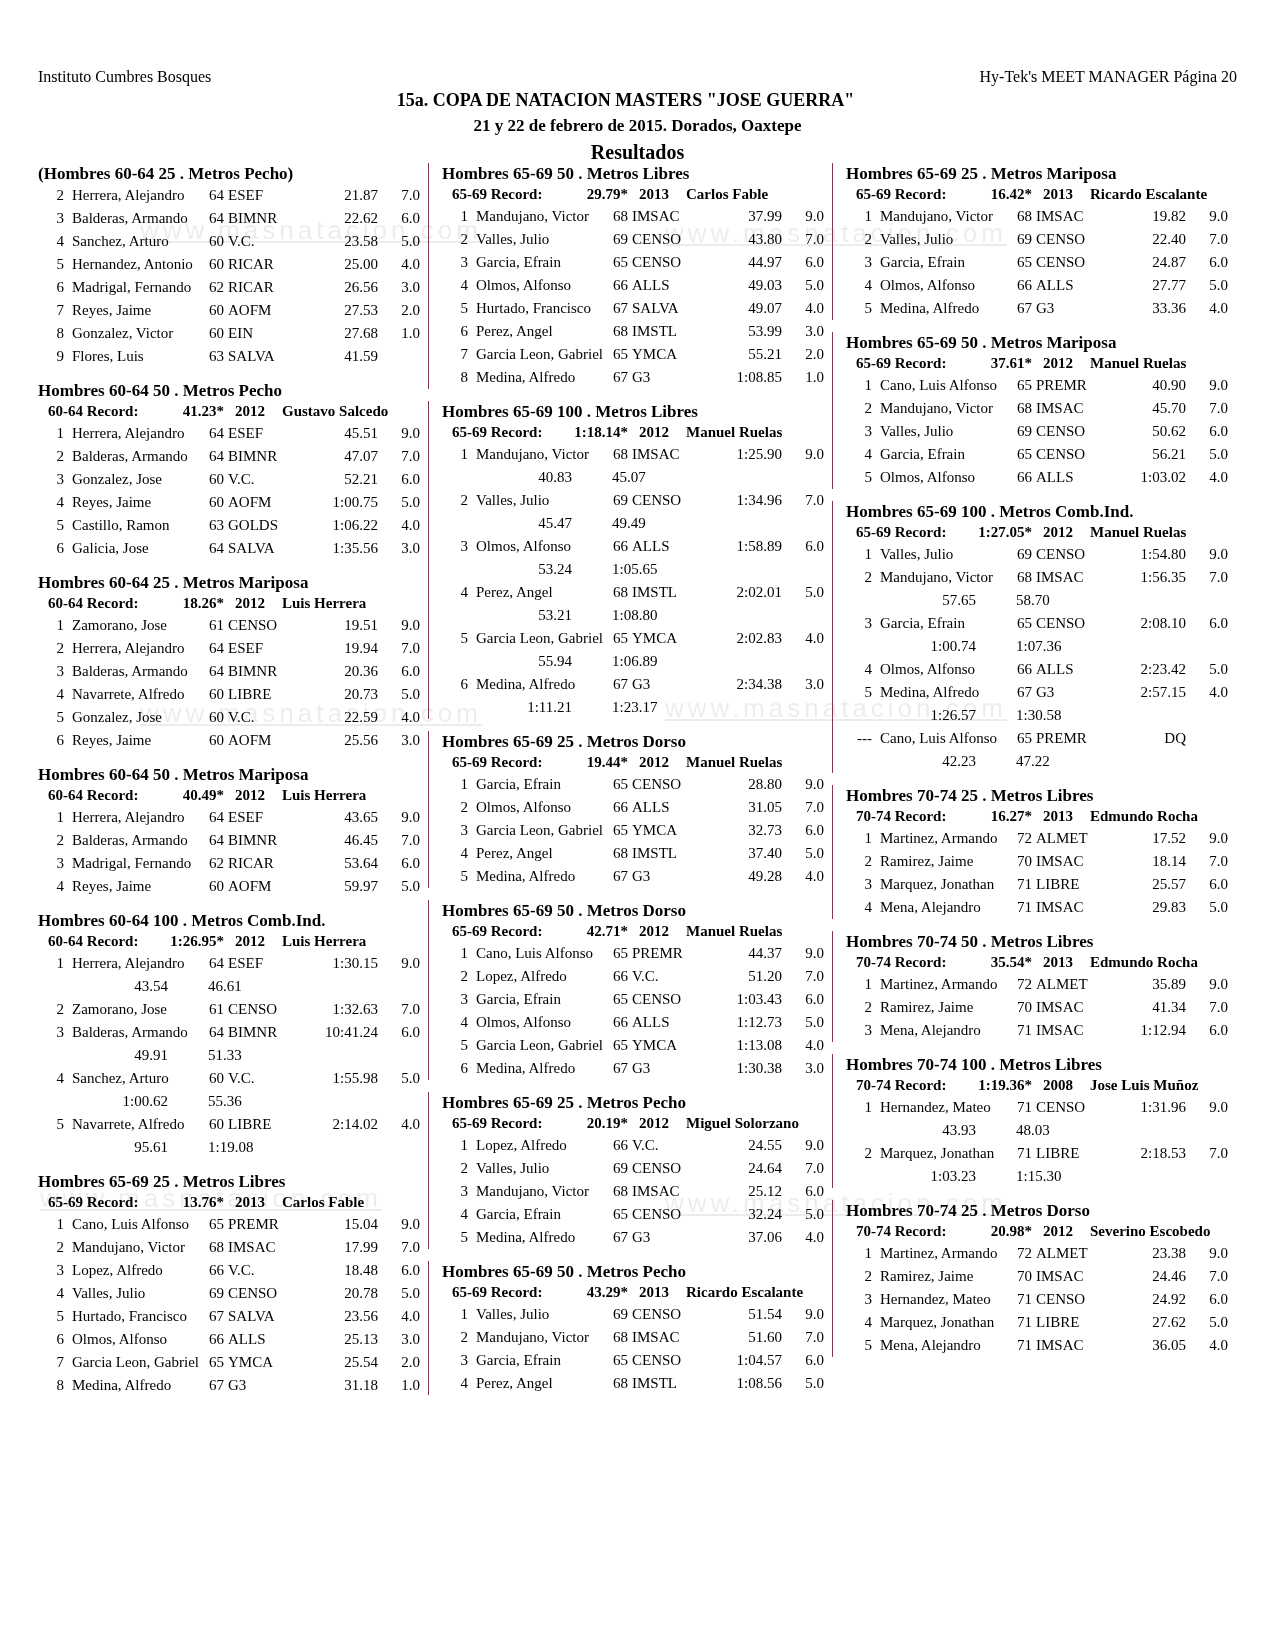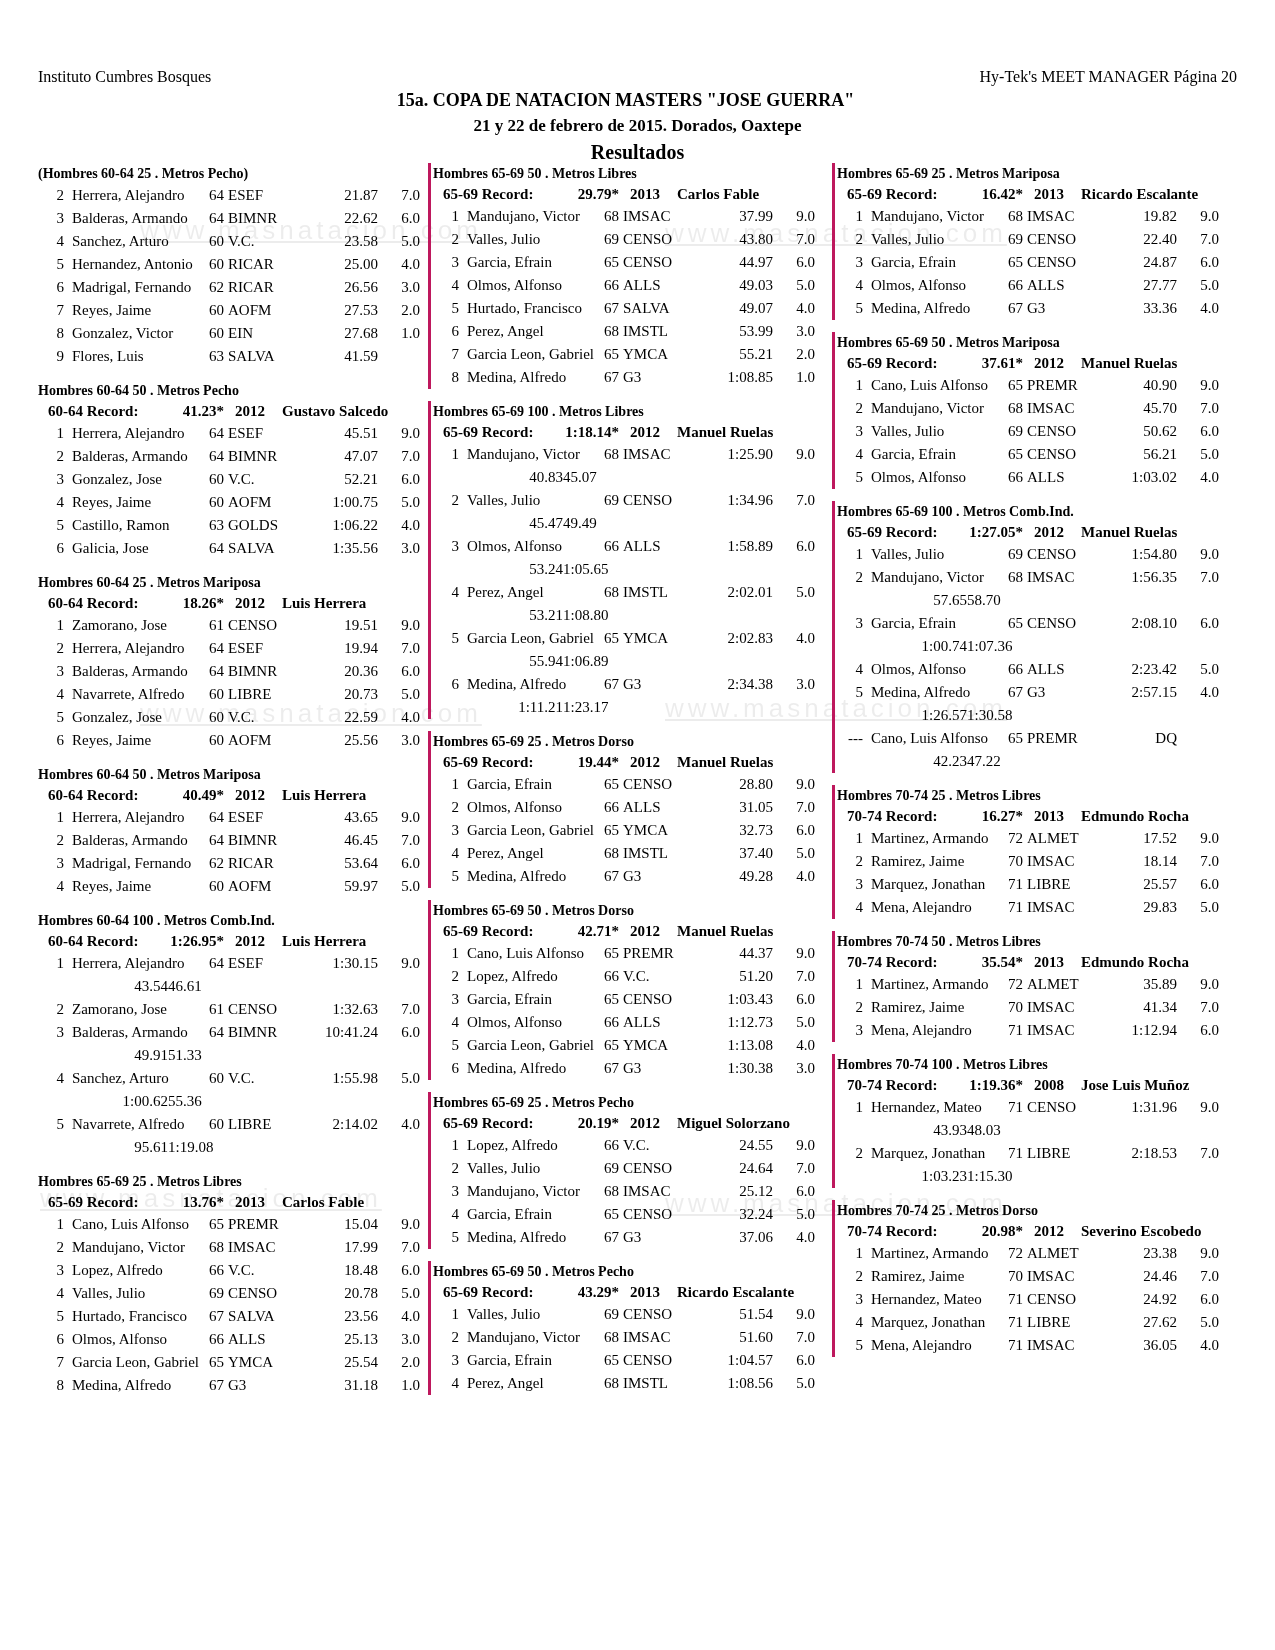--- a/index.html
+++ b/index.html
@@ -11,35 +11,35 @@
   .page-header{position:absolute;top:68px;left:38px;right:38px;display:flex;justify-content:space-between;font-size:16px;text-align:right;}
   .title1{position:absolute;top:90px;left:0;width:1251px;text-align:center;font-weight:bold;font-size:18px;}
   .title2{position:absolute;top:116px;left:0;width:1275px;text-align:center;font-weight:bold;font-size:17px;}
   .title3{position:absolute;top:141px;left:0;width:1275px;text-align:center;font-weight:bold;font-size:20px;}
   #columns{position:absolute;top:163px;left:38px;display:flex;align-items:flex-start;}
   .col{flex:none;}
   .col0{width:390px;}
   .col1{width:404px;}
   .col2{width:400px;}
   .section{margin-bottom:12px;}
-  .col1 .section,.col2 .section{border-left:3px solid #be185d;padding-left:2px;}
-  .event-title{font-weight:bold;font-size:14px;height:21px;line-height:21px;white-space:nowrap;}
+  .col1 .section,.col2 .section{border-left:1px solid #be185d;padding-left:13px;}
+  .event-title{font-weight:bold;font-size:17px;height:21px;line-height:21px;white-space:nowrap;}
   .record{display:flex;font-weight:bold;font-size:15px;height:21px;line-height:21px;white-space:nowrap;}
   .r-label{width:104px;margin-left:10px;flex:none;}
   .r-mark{width:72px;text-align:right;flex:none;}
   .r-year{width:52px;text-align:center;flex:none;}
   .r-holder{margin-left:6px;}
   .row{display:flex;font-size:15px;height:23px;line-height:23px;}
   .c-place{width:26px;text-align:right;flex:none;}
   .c-name{width:128px;margin-left:8px;overflow:hidden;white-space:nowrap;flex:none;}
   .c-age{width:24px;text-align:right;flex:none;}
   .c-team{width:82px;margin-left:4px;overflow:hidden;white-space:nowrap;flex:none;}
   .c-time{width:68px;text-align:right;flex:none;}
   .c-pts{width:42px;text-align:right;flex:none;}
-  .splits{display:flex;font-size:15px;height:23px;line-height:23px;}
+  .splits{display:flex;font-size:15px;height:23px;line-height:23px;gap:40px;}
   .sp1{width:130px;text-align:right;flex:none;}
   .sp2{width:92px;text-align:left;flex:none;}
   .wm{position:absolute;font-size:26px;letter-spacing:4px;color:rgba(0,0,0,0.075);white-space:nowrap;font-family:"Liberation Sans","DejaVu Sans",sans-serif;text-decoration:underline;}
 </style>
 </head>
 <body>
 
 <span class="wm" style="left:140px;top:215px;">www.masnatacion.com</span>
 <span class="wm" style="left:665px;top:218px;">www.masnatacion.com</span>
 <span class="wm" style="left:140px;top:698px;">www.masnatacion.com</span>

